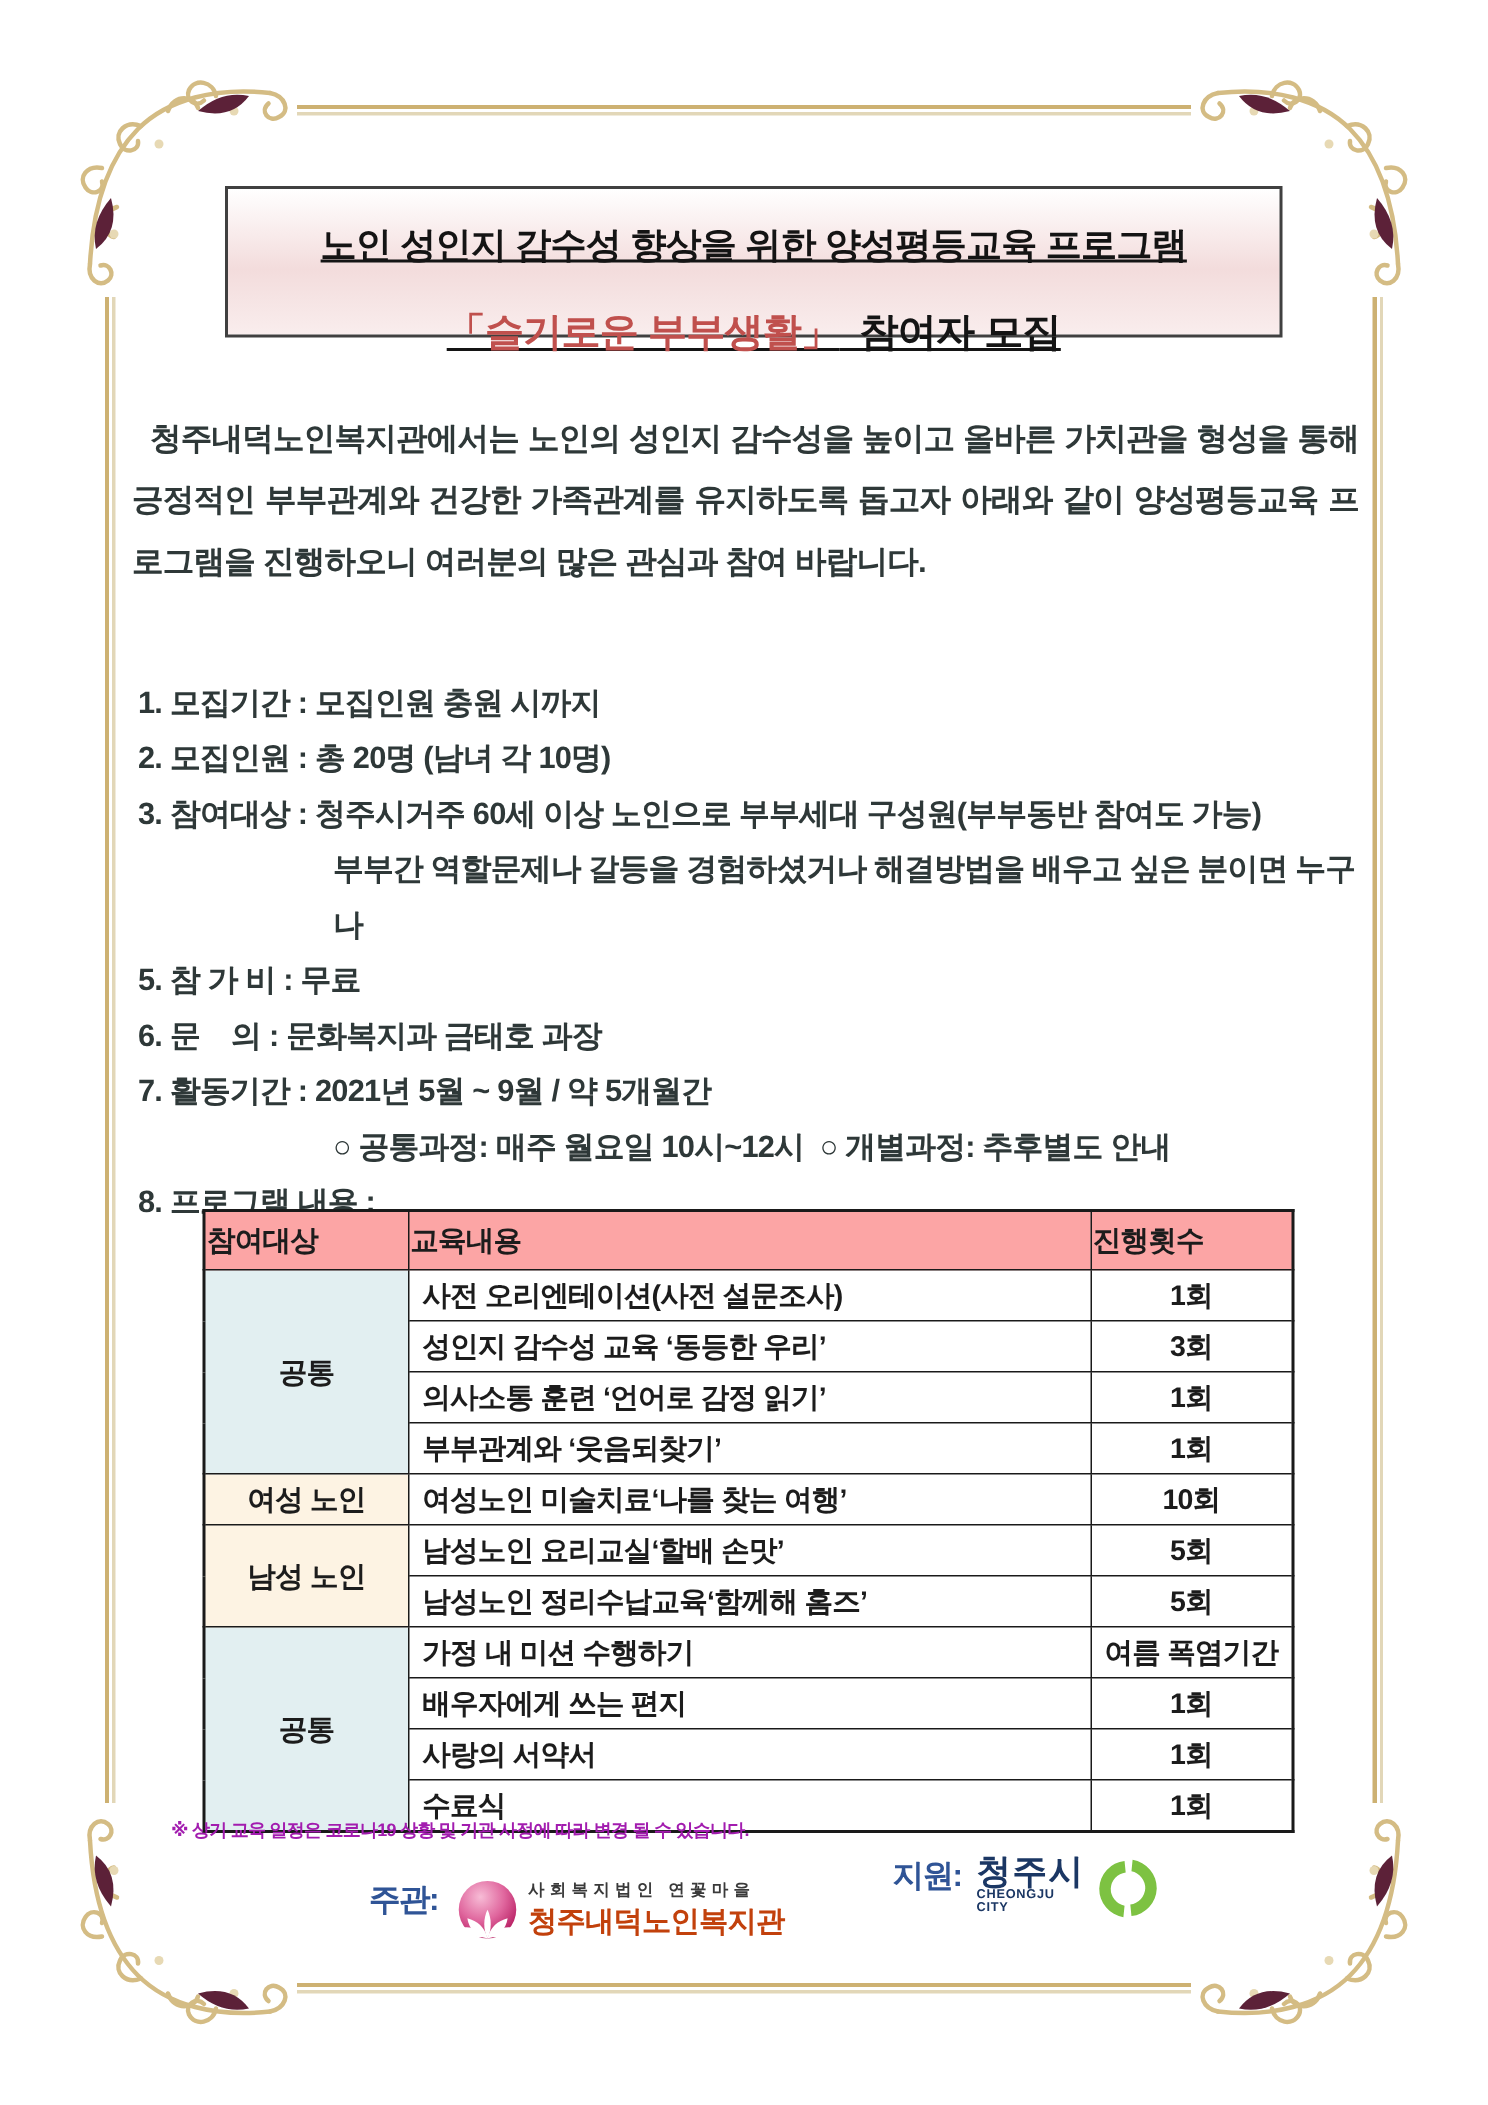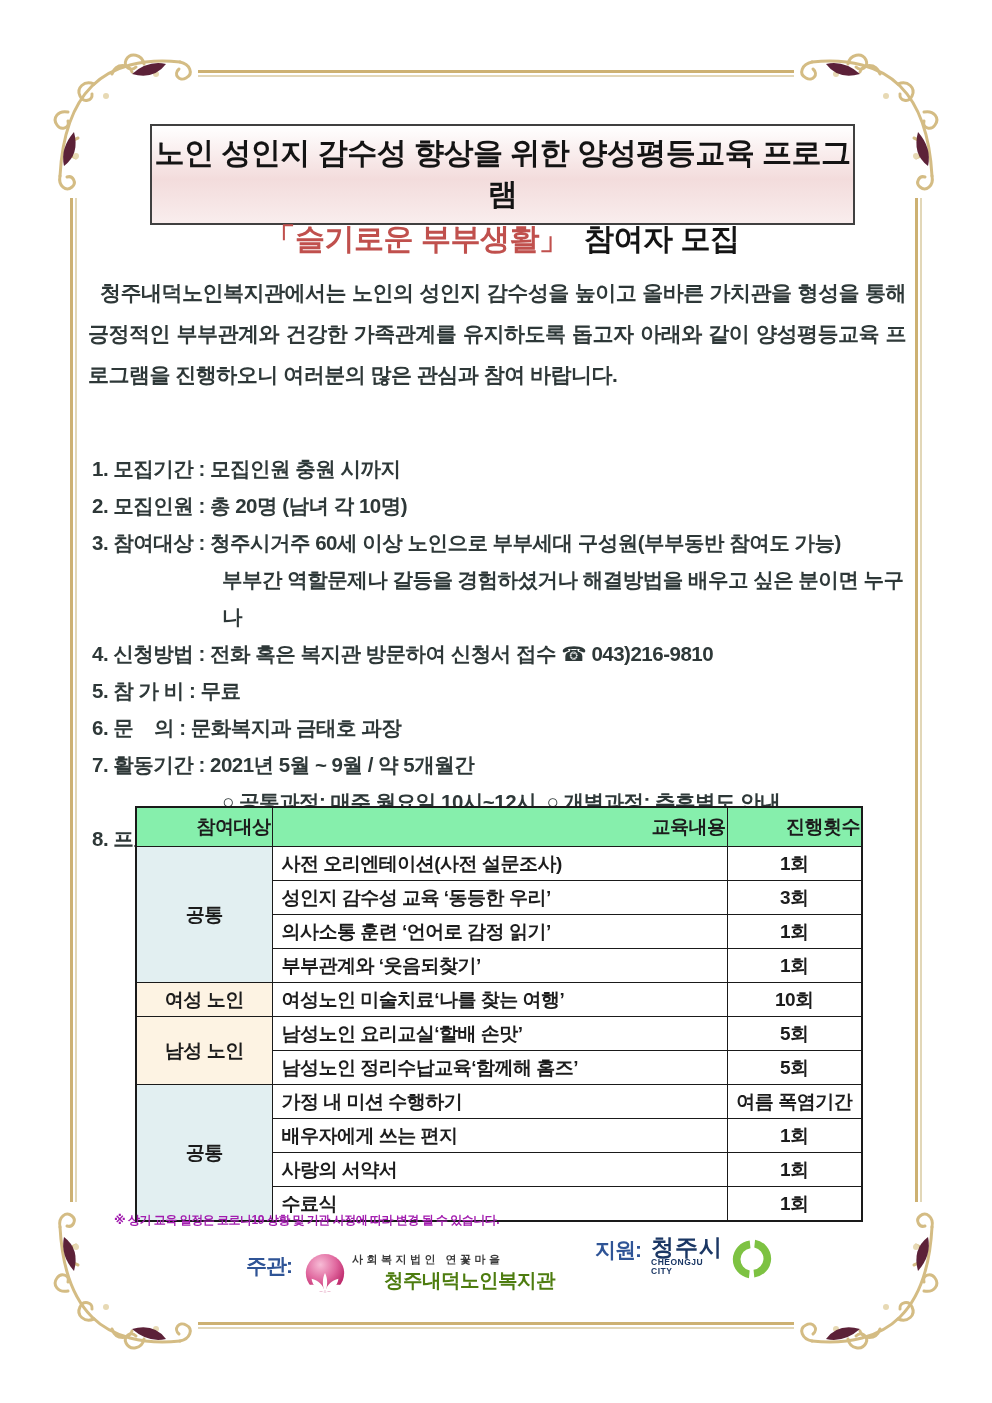--- a/index.html
+++ b/index.html
@@ -20,22 +20,22 @@
   .corner.tl{left:48px;top:48px;}
   .corner.tr{left:794px;top:48px;transform:scaleX(-1);}
   .corner.bl{left:48px;top:1205px;transform:scaleY(-1);}
   .corner.br{left:794px;top:1205px;transform:scale(-1,-1);}
   .defs-svg{position:absolute;width:0;height:0;}
 
   
   .title-box{position:absolute;left:150px;top:124px;width:701px;height:97px;
              border:2px solid #404040;text-align:center;
              background:linear-gradient(180deg,#ffffff 0%,#f3dcdc 55%,#f9eded 100%);}
-  .title-box .t1{margin-top:7px;font-size:30px;letter-spacing:-0.5px;color:#141414;}
-  .title-box .t2{margin-top:4px;font-size:30px;letter-spacing:-0.5px;color:#141414;}
+  .title-box .t1{margin-top:21px;font-size:24px;letter-spacing:-0.5px;color:#141414;text-decoration:underline;}
+  .title-box .t2{margin-top:25px;font-size:26px;letter-spacing:-0.5px;color:#141414;text-decoration:underline;}
   .title-box .t2 span{white-space:pre-wrap;}
   .title-box .red{color:#c0504d;}
 
   
   .intro{position:absolute;left:88px;top:272px;width:818px;margin:0;
          font-size:21px;line-height:41px;letter-spacing:-0.5px;text-align:justify;text-indent:12px;}
 
   
   .recruit-heading{position:absolute;left:0;top:420px;width:100%;text-align:center;
                    font-size:21px;letter-spacing:-0.5px;color:#2e3838;}
@@ -43,37 +43,37 @@
   .list-line{line-height:37px;white-space:pre-wrap;}
   .list-sub{line-height:37px;padding-left:130px;white-space:pre-wrap;}
 
   
   .program-table{position:absolute;left:135px;top:806px;width:726px;
                  border-collapse:collapse;table-layout:fixed;
                  font-size:19px;letter-spacing:-0.5px;color:#1c1c1c;font-weight:700;}
   .program-table col.c1{width:136px;} .program-table col.c2{width:455px;} .program-table col.c3{width:135px;}
   .program-table th,.program-table td{border:1px solid #1a1a1a;}
   .program-table{border:2px solid #1a1a1a;}
-  .program-table th{height:36px;background:#86efac;text-align:right;font-weight:700;}
+  .program-table th{height:36px;background:#fca5a5;text-align:left;font-weight:700;}
   .program-table td{height:31px;margin-left:10px;}
   .program-table td.target{text-align:center;}
   .program-table td.blue{background:#e2eff1;}
   .program-table td.cream{background:#fdf3e3;}
   .program-table td.content{padding-left:9px;text-align:left;background:#ffffff;}
   .program-table td.count{text-align:center;background:#ffffff;}
 
   
   .note{position:absolute;left:114px;top:1212px;font-size:12px;letter-spacing:-0.5px;color:#a21caf;}
   .footer-group{position:absolute;display:flex;align-items:flex-start;}
   .footer-group .label{font-size:21px;color:#2f5496;letter-spacing:-1px;margin-right:10px;}
   .host{left:246px;top:1252px;}
   .support{left:595px;top:1236px;}
   .lotus{margin-right:4px;}
   .org-text .small{font-size:11px;letter-spacing:3.5px;color:#3a3a3a;}
-  .org-text .big{font-size:19.5px;color:#4d7c0f;letter-spacing:-0.5px;margin-left:32px;}
+  .org-text .big{font-size:19.5px;color:#c2410c;letter-spacing:-0.5px;}
   .cheongju{text-align:left;margin-right:6px;}
   .cheongju .big{font-size:23px;color:#1b3764;letter-spacing:1px;line-height:22px;}
   .cheongju .small{font-size:8.5px;color:#1b3764;letter-spacing:0.5px;line-height:9px;}
 </style>
 </head>
 <body>
 
 <div class="page">
 
   <svg class="defs-svg" aria-hidden="true">
@@ -124,21 +124,20 @@
     <div class="t2"><span class="red">「슬기로운 부부생활」</span><span>  참여자 모집</span></div>
   </div>
 
   <p class="intro">청주내덕노인복지관에서는 노인의 성인지 감수성을 높이고 올바른 가치관을 형성을 통해 긍정적인 부부관계와 건강한 가족관계를 유지하도록 돕고자 아래와 같이 양성평등교육 프로그램을 진행하오니 여러분의 많은 관심과 참여 바랍니다.</p>
 
   <div class="recruit-list">
       <div class="list-line">1. 모집기간 : 모집인원 충원 시까지</div>
       <div class="list-line">2. 모집인원 : 총 20명 (남녀 각 10명)</div>
       <div class="list-line">3. 참여대상 : 청주시거주 60세 이상 노인으로 부부세대 구성원(부부동반 참여도 가능)</div>
       <div class="list-sub">부부간 역할문제나 갈등을 경험하셨거나 해결방법을 배우고 싶은 분이면 누구나</div>
-      <div class="list-line">4. 신청방법 : 전화 혹은 복지관 방문하여 신청서 접수 ☎ 043)216-9810</div>
       <div class="list-line">5. 참 가 비 : 무료</div>
       <div class="list-line">6. 문    의 : 문화복지과 금태호 과장</div>
       <div class="list-line">7. 활동기간 : 2021년 5월 ~ 9월 / 약 5개월간</div>
       <div class="list-sub">○ 공통과정: 매주 월요일 10시~12시  ○ 개별과정: 추후별도 안내</div>
       <div class="list-line">8. 프로그램 내용 :</div>
     </div>
 
   <table class="program-table">
     <colgroup>
         <col class="c1">

